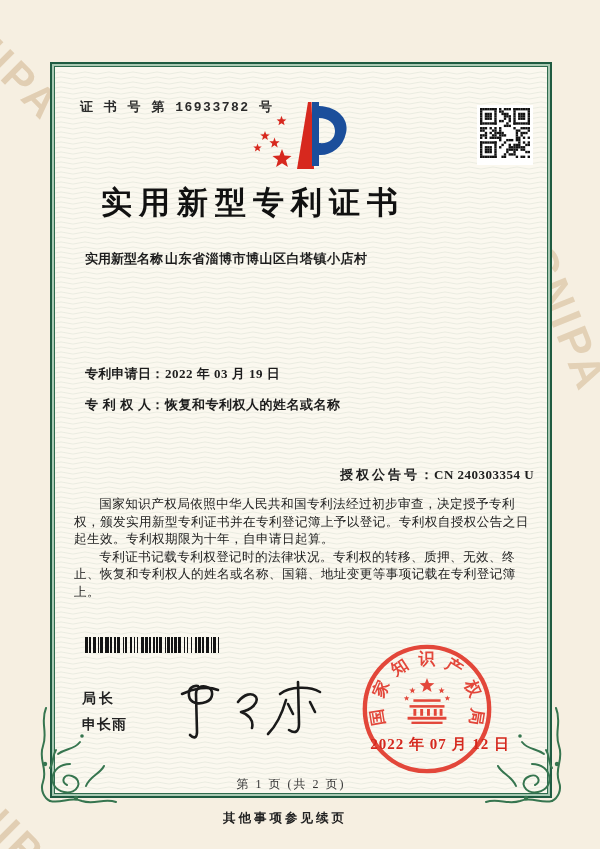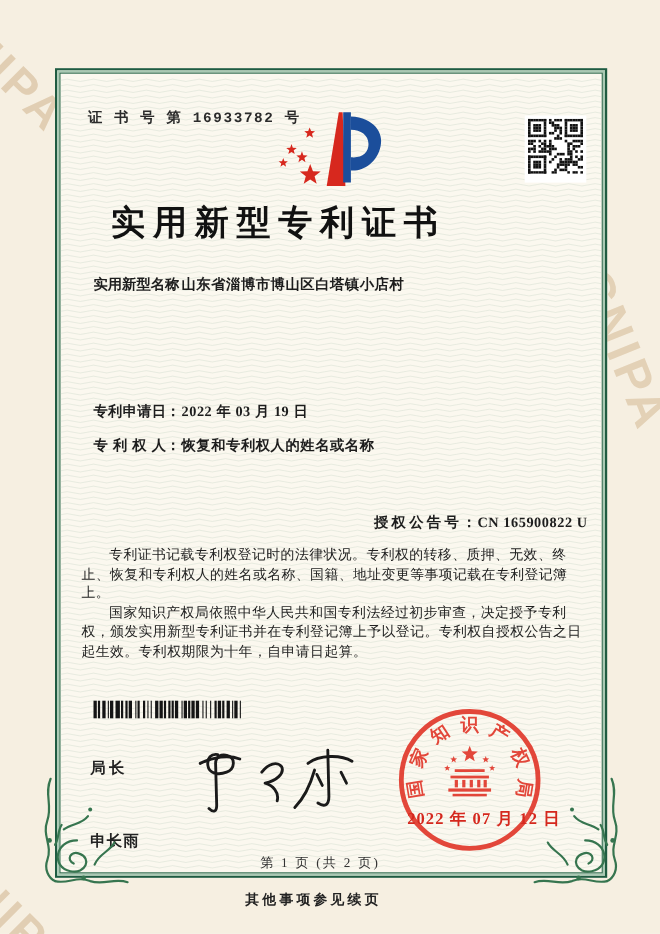--- a/index.html
+++ b/index.html
@@ -461,26 +461,26 @@
     <span class="lbl">实用新型名称</span><span class="colon">：</span><span class="val">山东省淄博市博山区白塔镇小店村</span>
   </div>
   <div class="row" style="top:365px;">
     <span class="lbl">专利申请日</span><span class="colon">：</span><span class="val">2022 年 03 月 19 日</span>
   </div>
   <div class="row" style="top:396px;">
     <span class="lbl">专利权人</span><span class="colon">：</span><span class="val">恢复和专利权人的姓名或名称</span>
   </div>
 
   <div class="row" style="left:340px; top:466px;">
-    <span style="letter-spacing:3px;">授权公告号</span><span class="colon">：</span><span class="val">CN 165900822 U</span>
+    <span style="letter-spacing:3px;">授权公告号</span><span class="colon">：</span><span class="val">CN 240303354 U</span>
   </div>
 
   <div class="paras">
+    <p>国家知识产权局依照中华人民共和国专利法经过初步审查，决定授予专利权，颁发实用新型专利证书并在专利登记簿上予以登记。专利权自授权公告之日起生效。专利权期限为十年，自申请日起算。</p>
     <p>专利证书记载专利权登记时的法律状况。专利权的转移、质押、无效、终止、恢复和专利权人的姓名或名称、国籍、地址变更等事项记载在专利登记簿上。</p>
-    <p>国家知识产权局依照中华人民共和国专利法经过初步审查，决定授予专利权，颁发实用新型专利证书并在专利登记簿上予以登记。专利权自授权公告之日起生效。专利权期限为十年，自申请日起算。</p>
   </div>
 
   <div id="barcode" class="abs barcode" style="left:85px; top:637px; width:155px;">
       <div style="width: 2.8px; background: rgb(20, 20, 20);"></div>
       <div style="width: 1.4px; background: transparent;"></div>
       <div style="width: 1.4px; background: rgb(20, 20, 20);"></div>
       <div style="width: 2.8px; background: transparent;"></div>
       <div style="width: 2.8px; background: rgb(20, 20, 20);"></div>
       <div style="width: 1.4px; background: transparent;"></div>
       <div style="width: 1.4px; background: rgb(20, 20, 20);"></div>
@@ -543,21 +543,21 @@
       <div style="width: 1.4px; background: transparent;"></div>
       <div style="width: 1.4px; background: rgb(20, 20, 20);"></div>
       <div style="width: 1.4px; background: transparent;"></div>
       <div style="width: 2.8px; background: rgb(20, 20, 20);"></div>
       <div style="width: 1.4px; background: transparent;"></div>
       <div style="width: 1.4px; background: rgb(20, 20, 20);"></div>
       <div style="width: 2.8px; background: transparent;"></div>
     </div>
 
   <div class="abs sig-block" style="left:82px; top:690px;">局长</div>
-  <div class="abs sig-block" style="left:82px; top:756px; letter-spacing:1px;">申长雨</div>
+  <div class="abs sig-block" style="left:82px; top:716px; letter-spacing:1px;">申长雨</div>
 
   <svg class="abs" style="left:168px; top:676px;" width="160" height="66" viewBox="0 0 160 66" fill="none" stroke="#1a1a1a" stroke-width="2.6" stroke-linecap="round" stroke-linejoin="round">
     <path d="M30,10 C24,9 20,13 21,20 C22,27 30,29 38,26 C46,23 46,13 39,11 C33,9 28,12 28,18 L29,56 C29,62 26,63 22,59"></path>
     <path d="M14,18 C26,12 40,10 50,14"></path>
     <path d="M70,26 C76,18 84,16 88,21 C91,27 83,34 73,36 C80,38 86,44 84,52"></path>
     <path d="M112,18 C122,10 142,10 152,16"></path>
     <path d="M130,6 L131,48 C131,56 127,58 121,54"></path>
     <path d="M118,24 C114,38 108,50 100,58"></path>
     <path d="M120,28 L125,38 M142,26 L147,36"></path>
   </svg>

